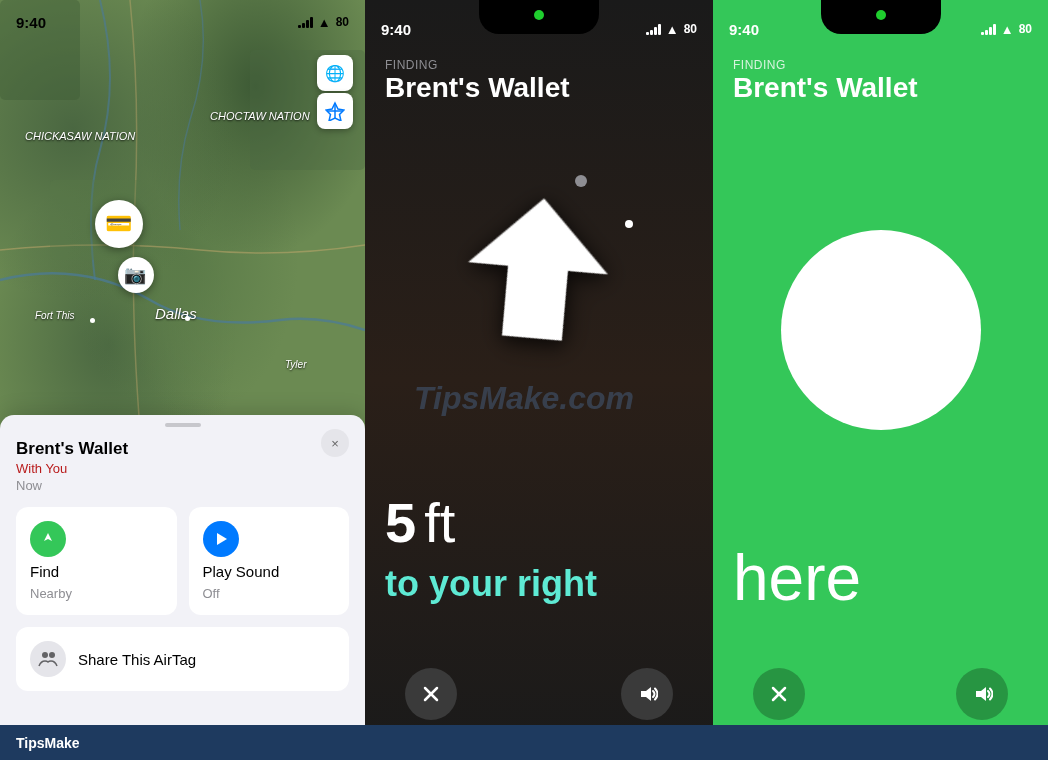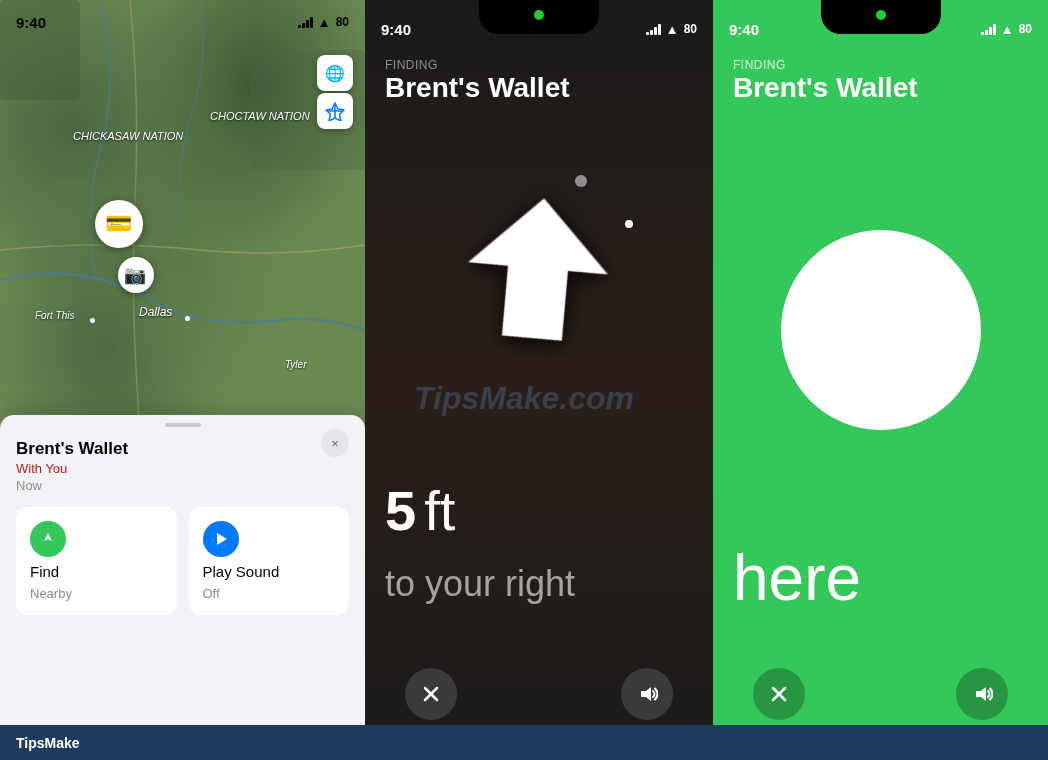--- a/index.html
+++ b/index.html
@@ -448,23 +448,23 @@
     }
 
     .distance-unit {
       font-size: 56px;
       font-weight: 300;
       color: #fff;
     }
 
     .direction-text {
       font-size: 36px;
-      font-weight: 400;
-      color: #a3a3a3;
-      margin-top: 20px;
+      font-weight: 700;
+      color: #5eead4;
+      margin-top: 8px;
     }
 
     .bottom-controls-2 {
       position: absolute;
       bottom: 40px;
       left: 0; right: 0;
       display: flex;
       justify-content: space-between;
       padding: 0 40px;
       z-index: 10;
@@ -668,24 +668,24 @@
         <path d="M200,0 Q210,60 190,120 Q175,170 180,230" stroke="#4a7a9b" stroke-width="1.5" fill="none" opacity="0.5"></path>
 
         <path d="M0,250 Q100,240 200,250 Q280,258 365,245" stroke="#c8a96e" stroke-width="1.5" fill="none" opacity="0.5"></path>
         <path d="M130,0 Q140,100 135,200 Q130,300 140,430" stroke="#c8a96e" stroke-width="1.5" fill="none" opacity="0.4"></path>
 
         <rect x="0" y="0" width="80" height="100" rx="5" fill="#3d5a35" opacity="0.4"></rect>
         <rect x="250" y="50" width="115" height="120" rx="5" fill="#4a6741" opacity="0.35"></rect>
         <rect x="50" y="180" width="90" height="80" rx="5" fill="#5a7a48" opacity="0.3"></rect>
       </svg>
 
-      <span class="map-label" style="top:130px;left:25px;margin-left:48px;">CHICKASAW NATION</span>
+      <span class="map-label" style="top:130px;left:25px;">CHICKASAW NATION</span>
       <span class="map-label" style="top:110px;left:210px;">CHOCTAW NATION</span>
       <span class="map-label" style="top:310px;left:35px;font-size:10px;">Fort This</span>
-      <span class="map-label" style="top:305px;left:139px;font-size:12px;">Dallas</span>
+      <span class="map-label" style="top:305px;left:155px;font-size:15px;">Dallas</span>
       <span class="map-label" style="top:359px;left:285px;font-size:10px;">Tyler</span>
 
       <div style="position:absolute;top:318px;left:90px;width:5px;height:5px;background:#fff;border-radius:50%;z-index:6;"></div>
 
       <div style="position:absolute;top:316px;left:185px;width:5px;height:5px;background:#fff;border-radius:50%;z-index:6;"></div>
 
       <div class="map-pin-wallet">
         <div class="pin-circle">💳</div>
       </div>
 
@@ -744,20 +744,30 @@
           <div class="action-icon-circle blue">
             <svg width="18" height="18" viewBox="0 0 18 18">
               <polygon points="5,3 15,9 5,15" fill="white"></polygon>
             </svg>
           </div>
           <div class="action-card-title">Play Sound</div>
           <div class="action-card-sub">Off</div>
         </div>
       </div>
 
+      <div class="share-card">
+        <div class="share-icon">
+          <svg width="22" height="22" viewBox="0 0 22 22">
+            <circle cx="8" cy="7" r="3" fill="#636366"></circle>
+            <circle cx="15" cy="7" r="3" fill="#636366"></circle>
+            <path d="M2,18 Q4,13 8,13 Q10,13 11,14 Q12,13 14,13 Q18,13 20,18" stroke="#636366" stroke-width="1.5" fill="none"></path>
+          </svg>
+        </div>
+        <div class="share-title">Share This AirTag</div>
+      </div>
     </div>
 
     <div class="bottom-bar-1">
       <div class="home-indicator"></div>
     </div>
   </div>
 
   <div class="phone2">
     <div class="dark-bg"></div>
 

